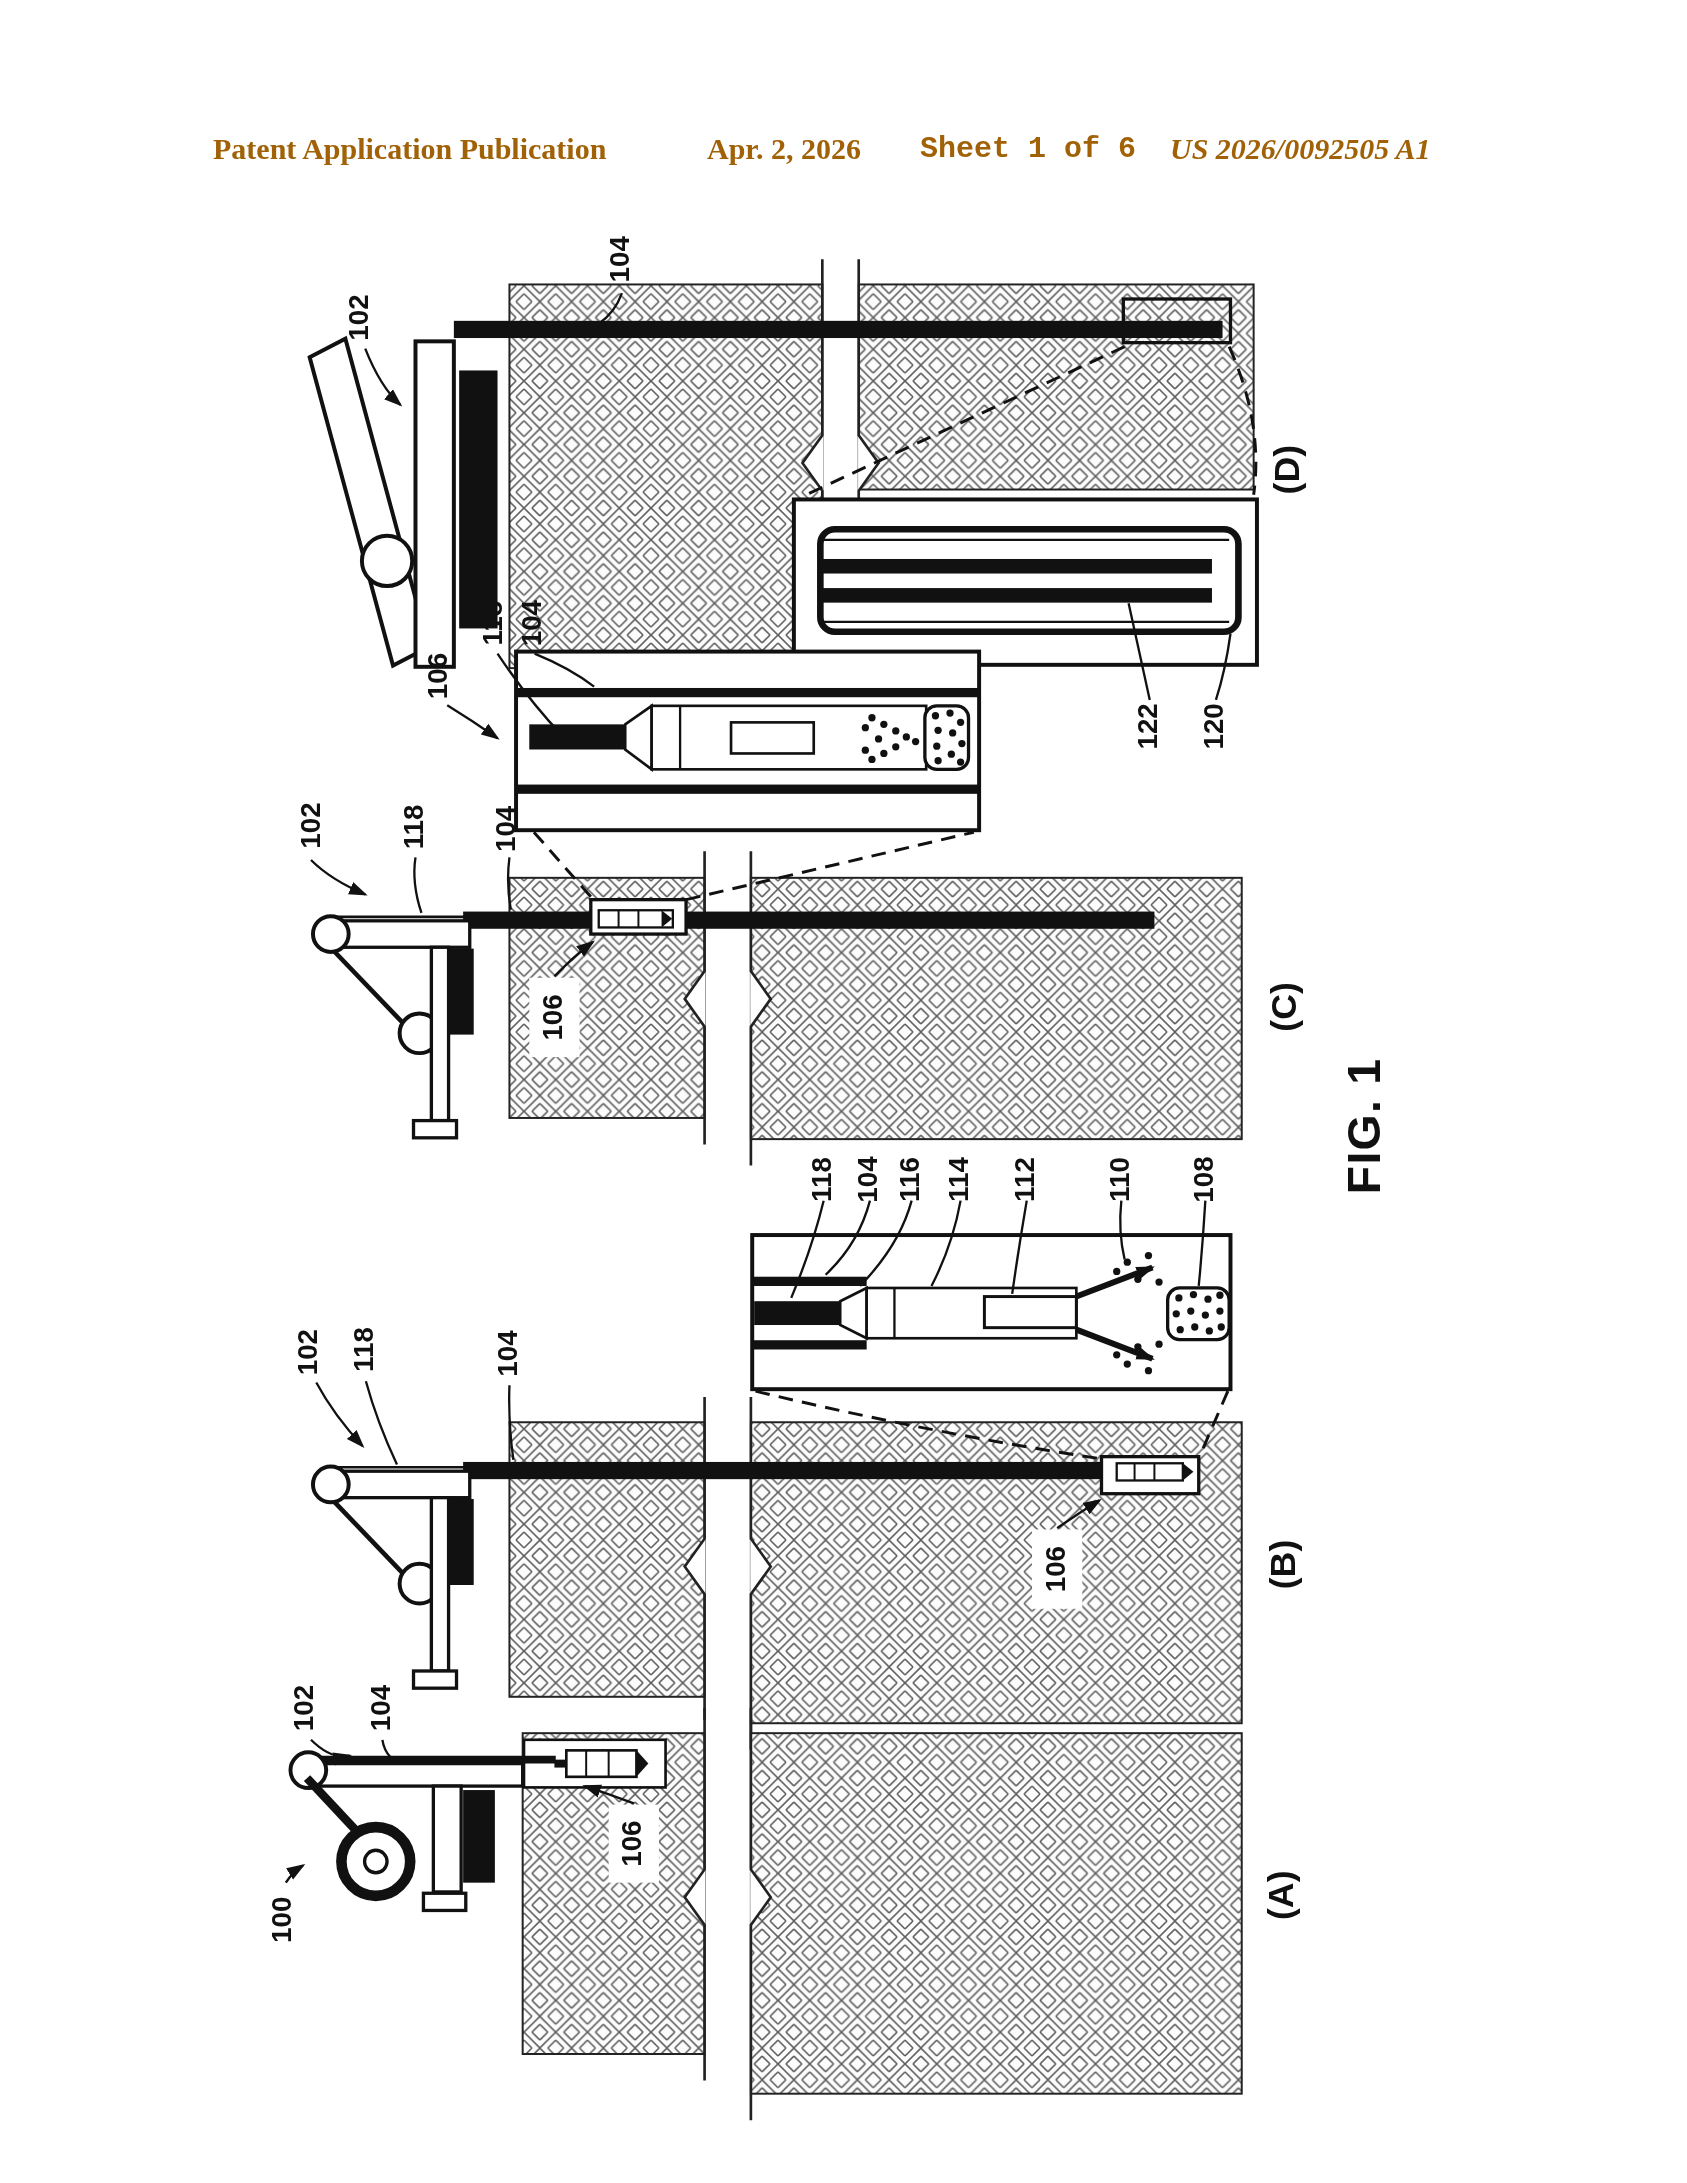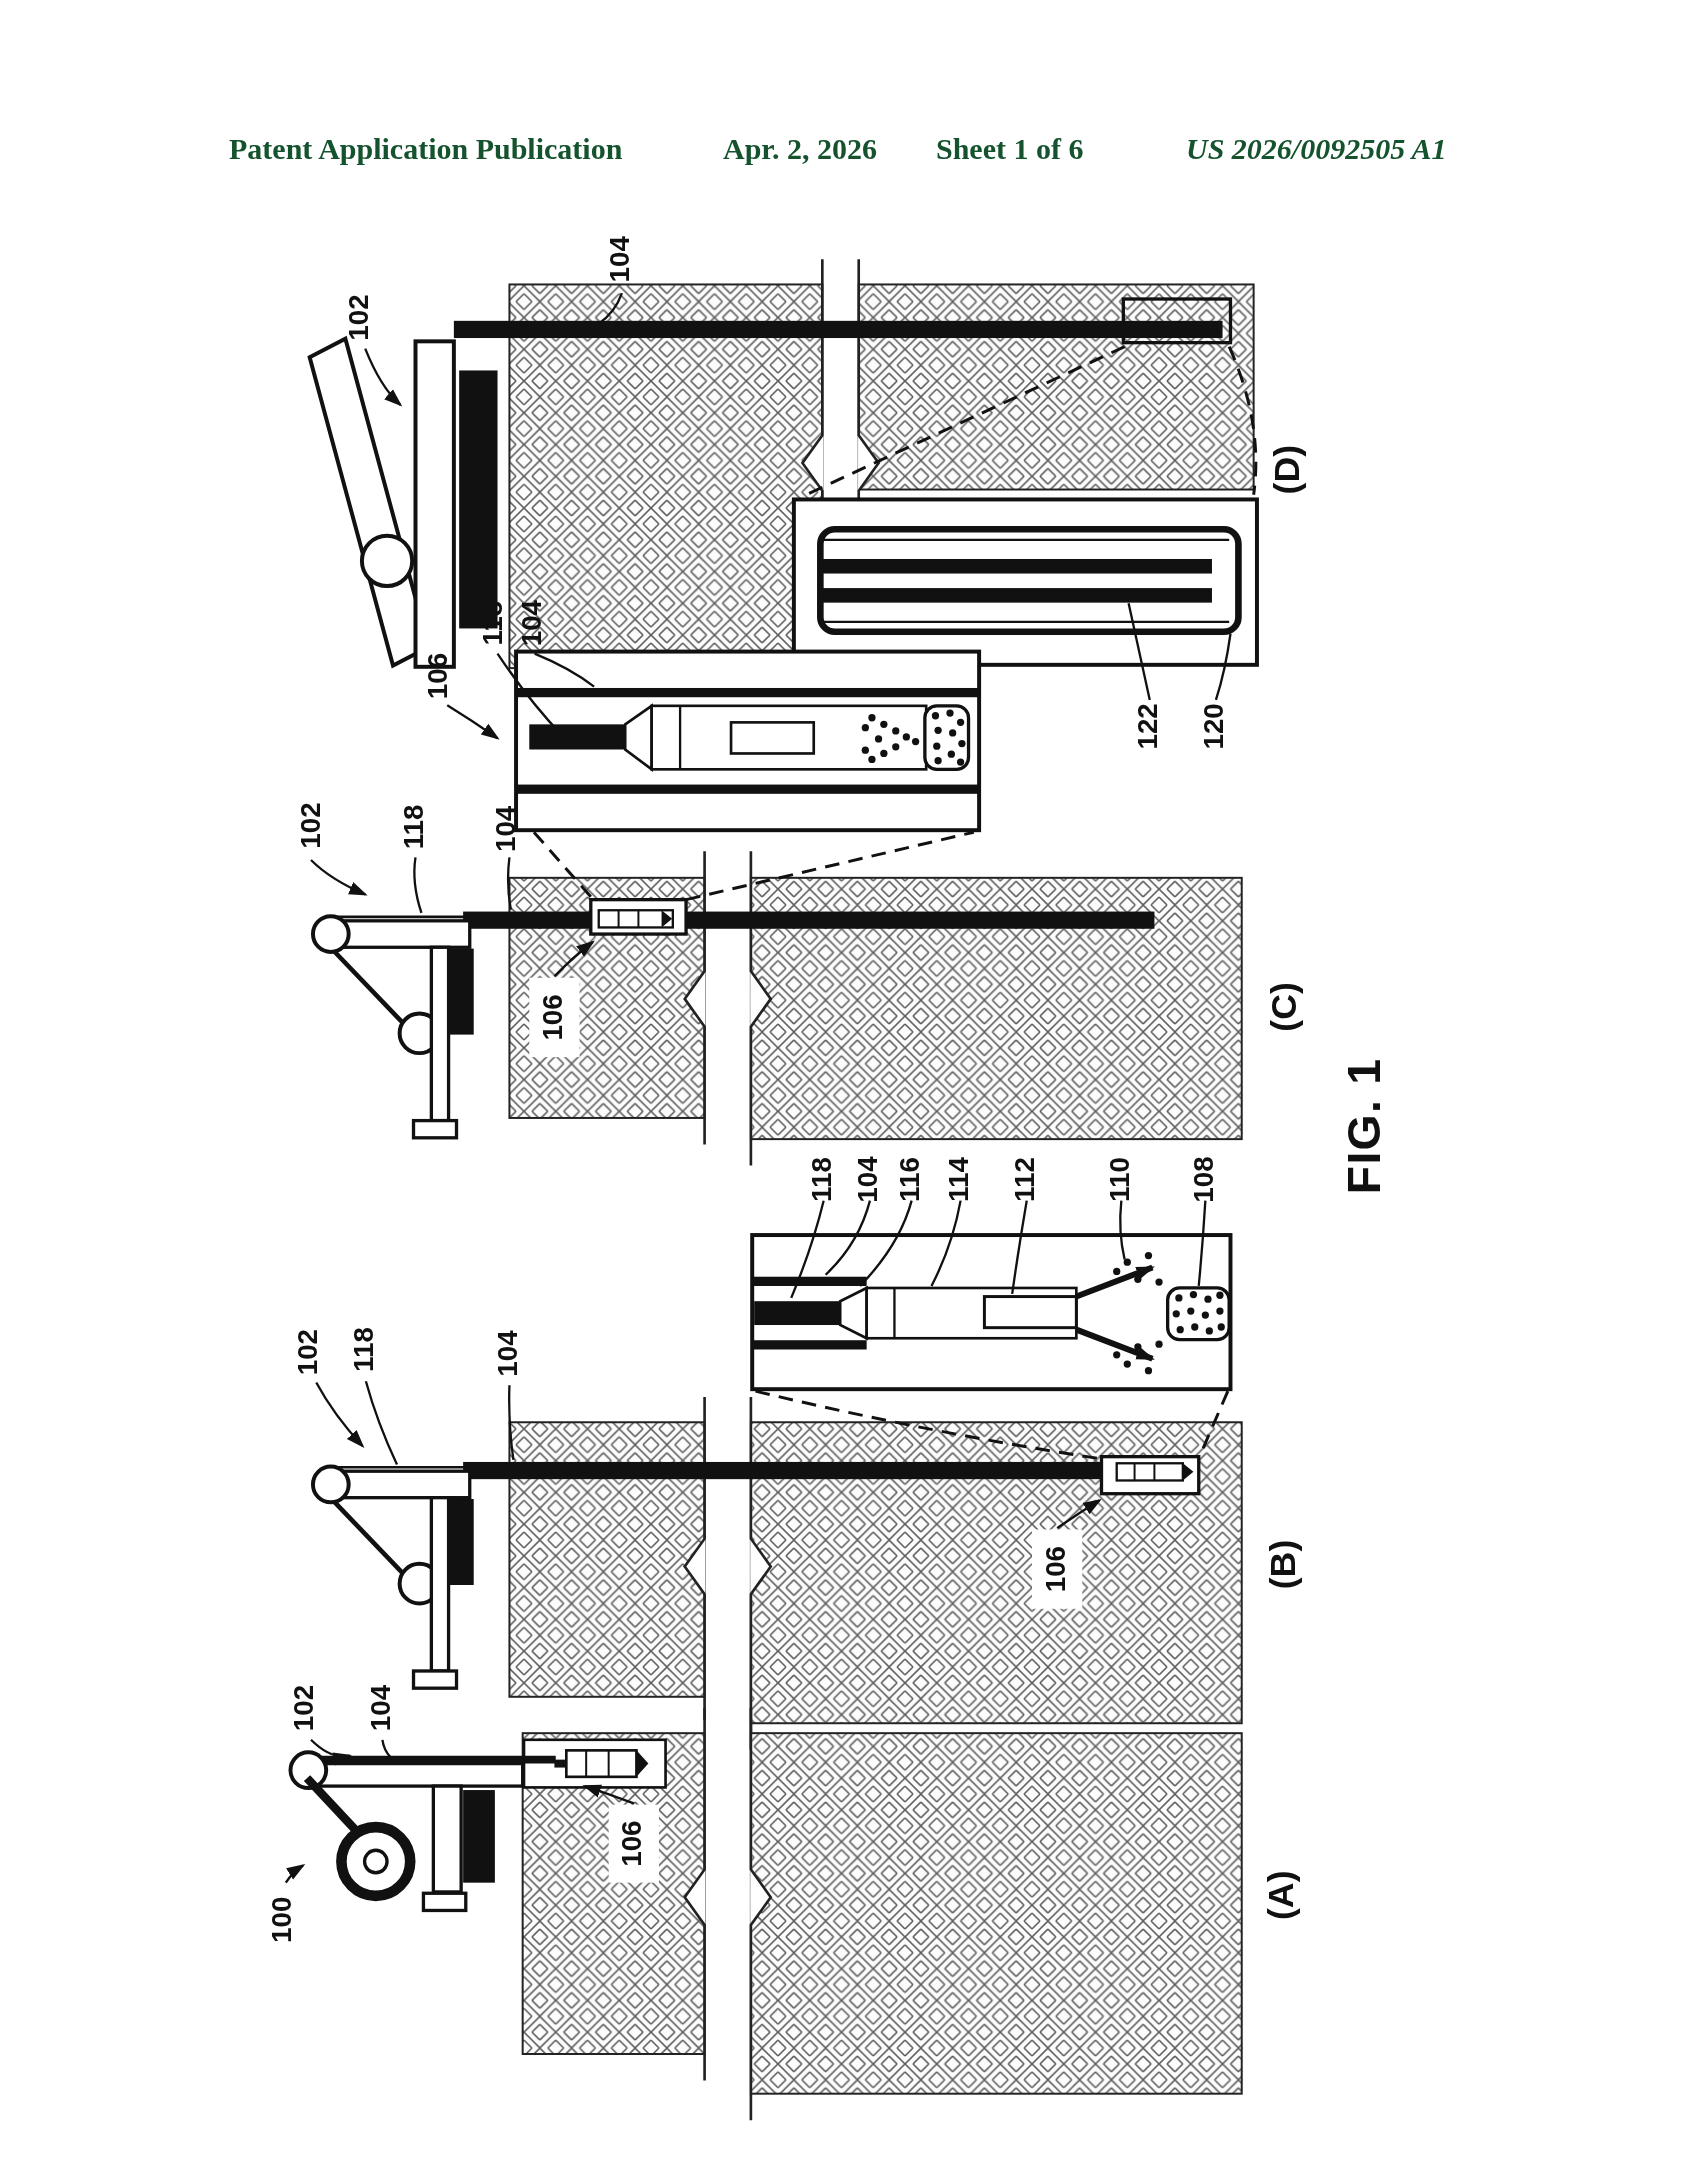--- a/index.html
+++ b/index.html
@@ -1,22 +1,22 @@
 <!DOCTYPE html>
 <html style="font-size:10.6px"><head>
 <meta charset="utf-8">
 <style>
   html,body{margin:0;padding:0;background:#e8e8e8;}
   .page{position:relative;width:1687px;height:2183px;background:#ffffff;margin:0 auto;
         font-family:"Liberation Serif", serif;overflow:hidden;}
-  .hdr{position:absolute;top:132px;height:34px;font-weight:bold;font-size:30px;color:#14532d;
-       white-space:nowrap;margin-left:16px;}
+  .hdr{position:absolute;top:132px;height:34px;font-weight:bold;font-size:30px;color:#a16207;
+       white-space:nowrap;}
   .hdr-left{left:213px;}
   .hdr-date{left:707px;text-align:right;}
-  .hdr-sheet{left:920px;}
+  .hdr-sheet{left:920px;font-family:Liberation Mono, monospace;}
   .hdr-num{left:1170px;font-style:italic;}
   svg{position:absolute;left:0;top:0;}
   text{font-family:"Liberation Sans", sans-serif;fill:#111;}
   .ref{font-size:42px;font-weight:bold;}
   .plab{font-size:54px;font-weight:bold;}
   .figcap{font-size:70px;font-weight:bold;letter-spacing:2px;}
 </style>
 </head>
 <body>
 

